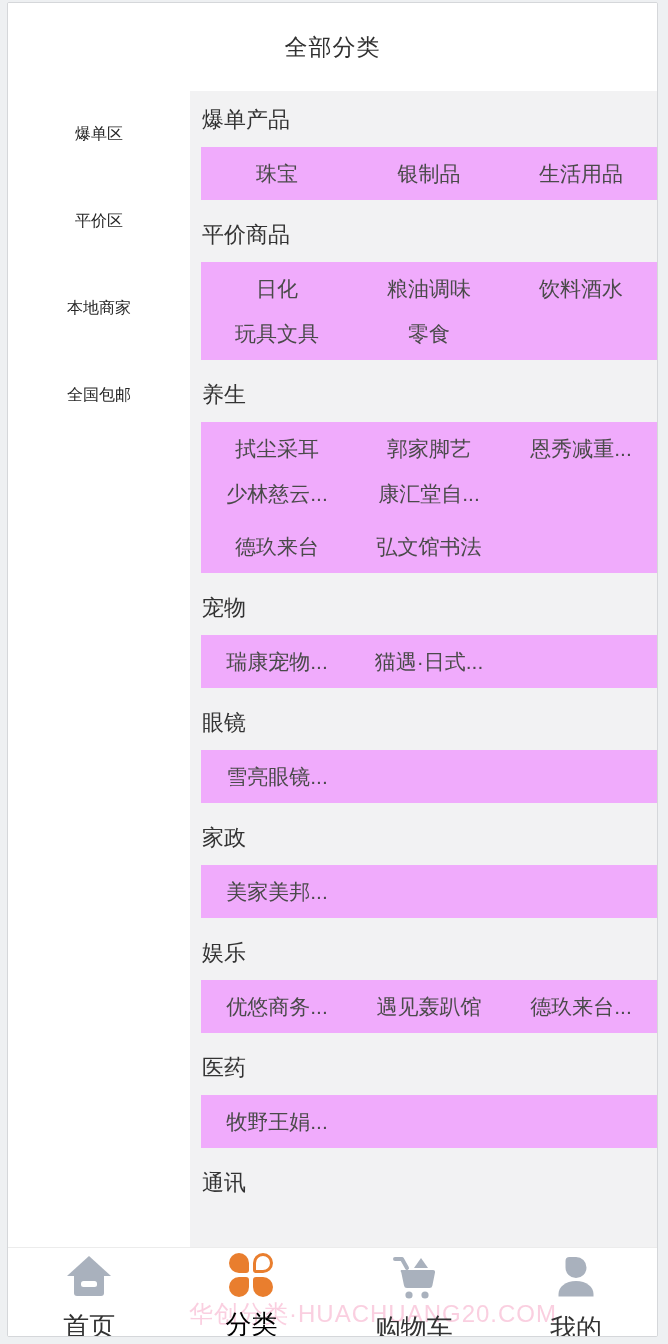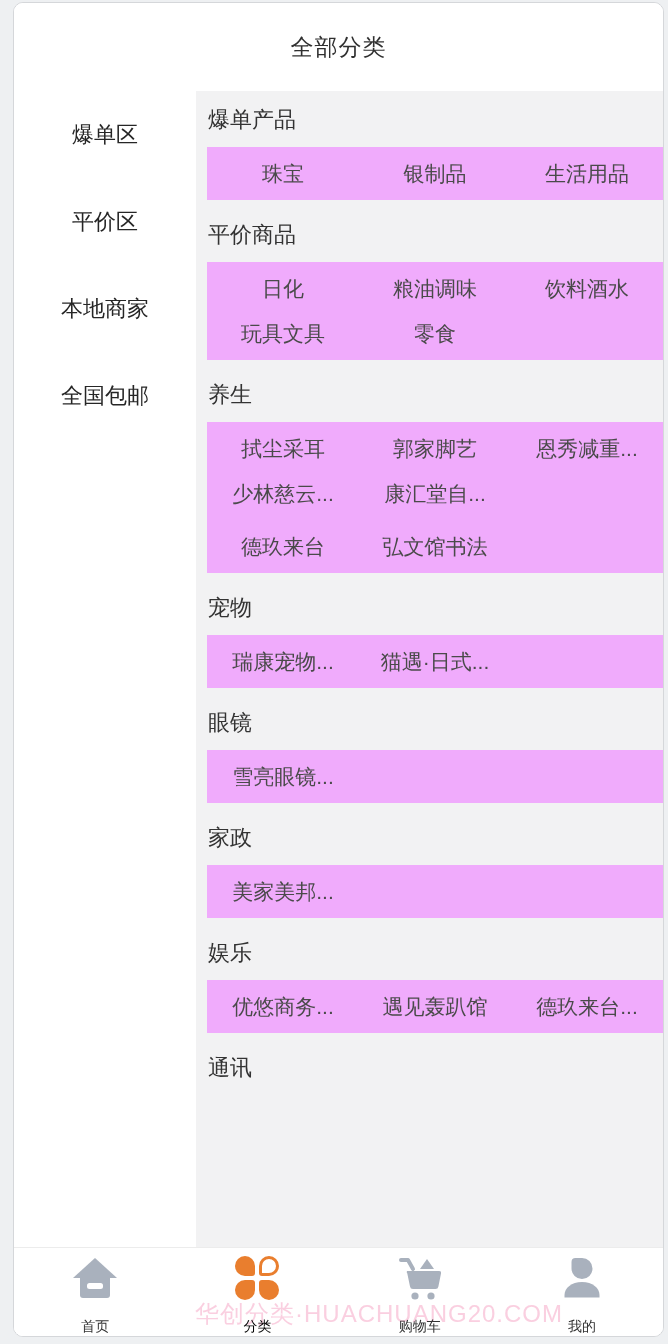--- a/index.html
+++ b/index.html
@@ -1,41 +1,41 @@
 <!DOCTYPE html>
 <html><head>
 <meta charset="utf-8">
 <style>
   html,body{margin:0;padding:0;width:668px;height:1344px;overflow:hidden;
     background:#eef0f2;font-family:"Liberation Sans","DejaVu Sans",sans-serif;}
-  .frame{position:absolute;left:13px;top:2px;width:649px;height:1333px;background:#fff;
-    border:1px solid #d5d7da;border-radius:10px;overflow:hidden;}
+  .frame{position:absolute;left:7px;top:2px;width:649px;height:1333px;background:#fff;
+    border:1px solid #d5d7da;border-radius:2px;overflow:hidden;}
   
   .titlebar{height:88px;background:#fff;display:flex;align-items:center;justify-content:center;}
   .page-title{font-size:23px;color:#303030;letter-spacing:1px;}
   
   .main{display:flex;height:1245px;overflow:hidden;}
   .sidebar{width:182px;background:#fff;flex:0 0 182px;}
   .side-item{height:87px;display:flex;align-items:center;justify-content:center;
-    font-size:22px;color:#262626;cursor:pointer;}
+    font-size:16px;color:#262626;cursor:pointer;}
   .content{flex:1;background:#f2f2f3;overflow:hidden;}
   .sec-title{height:62px;display:flex;align-items:flex-end;
     padding:0 0 12px 12px;box-sizing:border-box;font-size:22px;color:#333;}
   .section:first-child .sec-title{height:56px;}
   .sec-items{margin-left:11px;background:#f0abfc;padding:4px 0;
     display:grid;grid-template-columns:repeat(3,1fr);}
   .sec-item{height:45px;line-height:45px;text-align:center;font-size:21px;color:#4a4a4a;
     white-space:nowrap;overflow:hidden;padding:0 6px;cursor:pointer;}
   
   .tabbar{position:absolute;left:0;right:0;bottom:0;height:88px;background:#fff;
     border-top:1px solid #ececec;display:flex;z-index:5;}
   .tab{flex:1;display:flex;flex-direction:column;align-items:center;padding-top:5px;
     position:relative;z-index:2;cursor:pointer;}
   .tab-icon{height:52px;display:flex;align-items:center;justify-content:center;}
-  .tab-label{font-size:14px;color:#333;margin-top:16px;}
+  .tab-label{font-size:26px;color:#333;margin-top:10px;}
   .tab.active .tab-label{color:#000000;}
   
   .cat-icon{display:grid;grid-template-columns:20px 20px;grid-template-rows:20px 20px;gap:4px;}
   .petal{background:#e97e2e;border-radius:10px;}
   .p-tr{background:#fff;border:3px solid #e97e2e;box-sizing:border-box;}
   .p-tl{border-bottom-right-radius:3px;}
   .p-tr{border-bottom-left-radius:3px;}
   .p-bl{border-top-right-radius:3px;}
   .p-br{border-top-left-radius:3px;}
   
@@ -114,20 +114,26 @@
         </div>
         <div class="section">
           <div class="sec-title">娱乐</div>
           <div class="sec-items">
             <div class="sec-item">优悠商务...</div>
             <div class="sec-item">遇见轰趴馆</div>
             <div class="sec-item">德玖来台...</div>
           </div>
         </div>
         <div class="section">
+          <div class="sec-title">医药</div>
+          <div class="sec-items">
+            <div class="sec-item">牧野王娟...</div>
+          </div>
+        </div>
+        <div class="section">
           <div class="sec-title">通讯</div>
         </div>
       </section>
   </div>
 
   <nav class="tabbar" id="tabbar">
     <div class="watermark">华创分类·HUACHUANG20.COM</div>
   <div class="tab">
   <div class="tab-icon">
     <svg width="50" height="46" viewBox="0 0 50 46">

